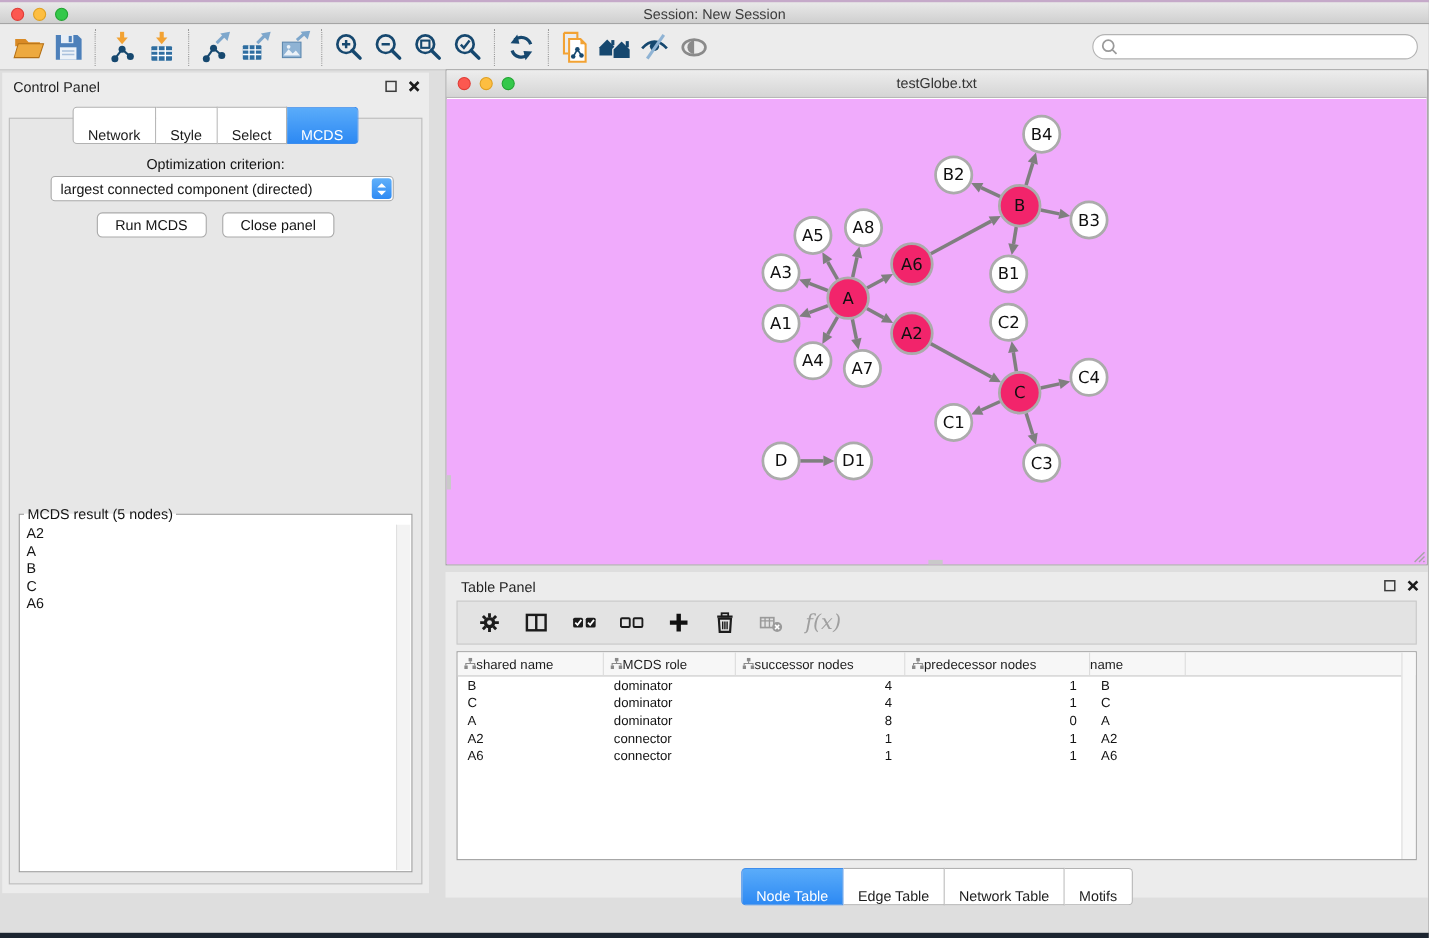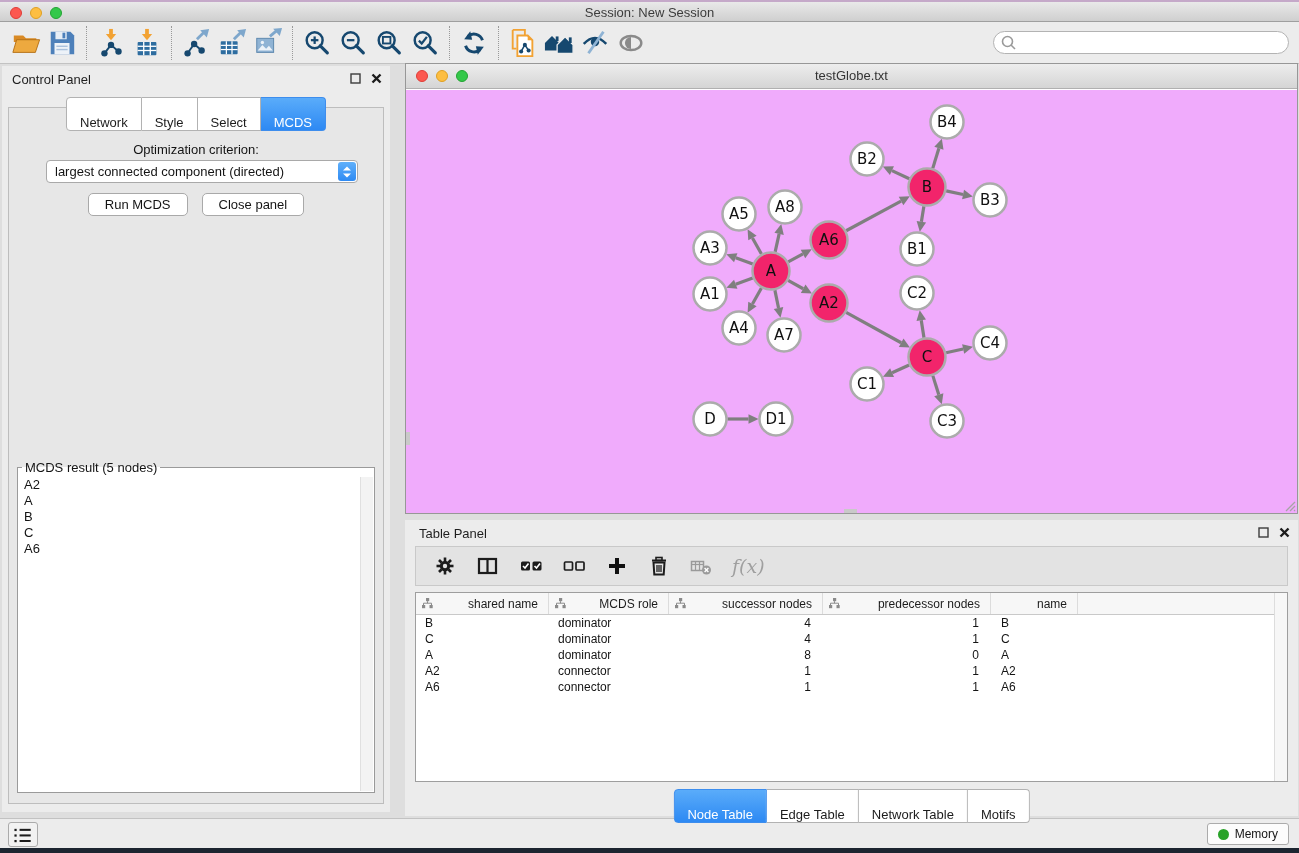--- a/index.html
+++ b/index.html
@@ -66,21 +66,21 @@
 
   
   #table-panel { position:absolute; left:405px; top:520px; width:893px; height:296px; background:#ececec; }
   #tp-toolbar { position:absolute; left:10px; right:10px; top:26px; height:40px; background:#e3e3e3;
     border:1px solid #c9c9c9; display:flex; align-items:center; gap:20px; padding-left:18px; }
   .fx { font-family:"DejaVu Serif", serif; font-style:italic; font-size:19px; color:#9f9f9f; }
   #tp-table { position:absolute; left:10px; right:10px; top:72px; height:190px; background:#fff; border:1px solid #9e9e9e; overflow:hidden; }
   #tp-head { display:flex; height:22px; background:#f7f7f7; border-bottom:1px solid #c9c9c9; }
   .hcell { display:flex; align-items:center; border-right:1px solid #dcdcdc; font-size:12px; color:#1c1c1c; position:relative; }
   .hcell .hicon { margin-left:6px; }
-  .hcell .hlabel { flex:1; text-align:right; padding-right:10px; }
+  .hcell .hlabel { flex:1; text-align:left; padding-right:10px; }
   .c0{width:133px;} .c1{width:120px;} .c2{width:154px;} .c3{width:168px;} .c4{width:87px;} .cfill{flex:1; border-right:none;}
   .trow { display:flex; height:16px; }
   .tcell { font-size:12px; color:#141414; line-height:16px; }
   .tcell.c0,.tcell.c1 { padding-left:9px; }
   .tcell.c2 { text-align:right; padding-right:12px; }
   .tcell.c3 { text-align:right; padding-right:12px; }
   .tcell.c4 { padding-left:10px; }
   #tp-vtrack { position:absolute; right:0; top:0; bottom:0; width:13px; background:#f7f7f7; border-left:1px solid #ddd; }
   #tp-tabs { left:50%; transform:translateX(-50%); top:269px; }
 
@@ -579,34 +579,14 @@
     </div>
 
     <div class="seg" id="tp-tabs">
       <div class="tab active">Node Table</div>
       <div class="tab">Edge Table</div>
       <div class="tab">Network Table</div>
       <div class="tab">Motifs</div>
     </div>
   </div>
 
-  <div id="statusbar">
-    <div id="list-btn">
-      <svg width="24" height="22" viewBox="0 0 28 24">
-        <g stroke="#1c1c1c" stroke-width="2.4">
-          <line x1="10" y1="6" x2="23" y2="6"></line>
-            <line x1="10" y1="12.5" x2="23" y2="12.5"></line>
-            <line x1="10" y1="19" x2="23" y2="19"></line>
-        </g>
-        <g fill="#1c1c1c">
-          <rect x="4" y="4.8" width="2.6" height="2.6"></rect>
-            <rect x="4" y="11.3" width="2.6" height="2.6"></rect>
-            <rect x="4" y="17.8" width="2.6" height="2.6"></rect>
-        </g>
-      </svg>
-    </div>
-    <div id="memory-btn">
-      <span id="memory-dot"></span>
-      <span>Memory</span>
-    </div>
-  </div>
   <div id="desktop-strip"></div>
 </div>
 
 </body></html>

